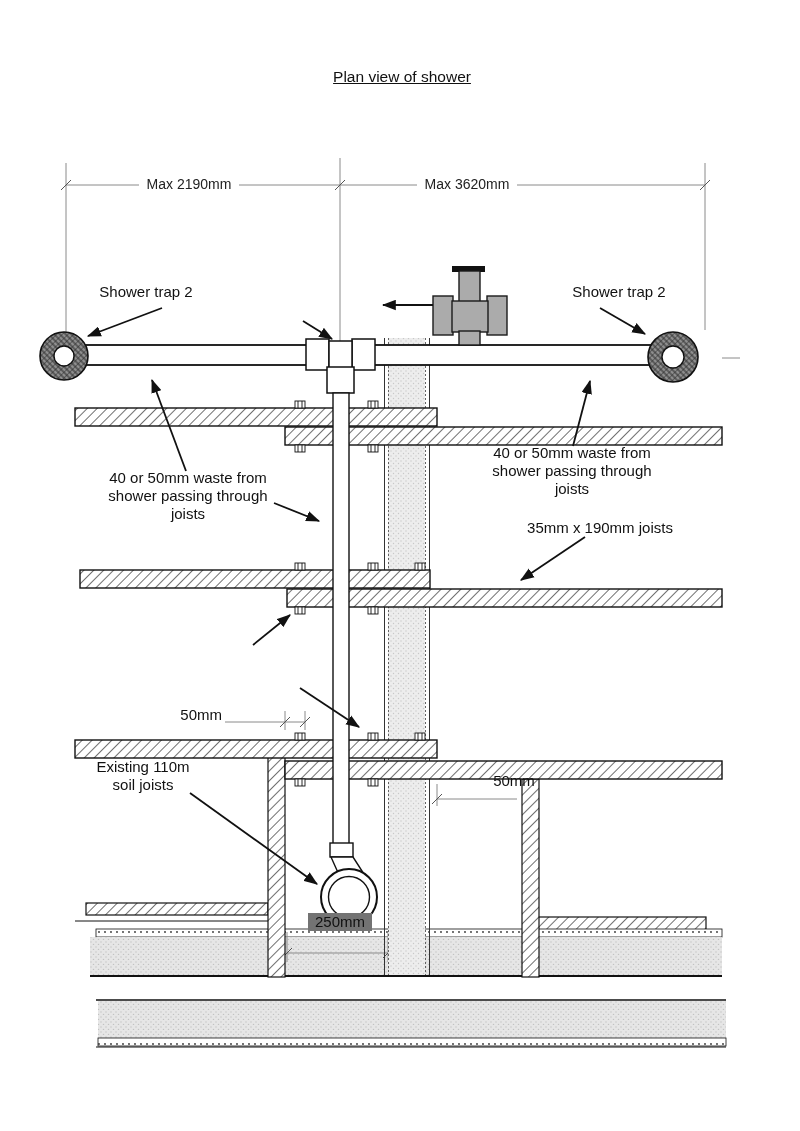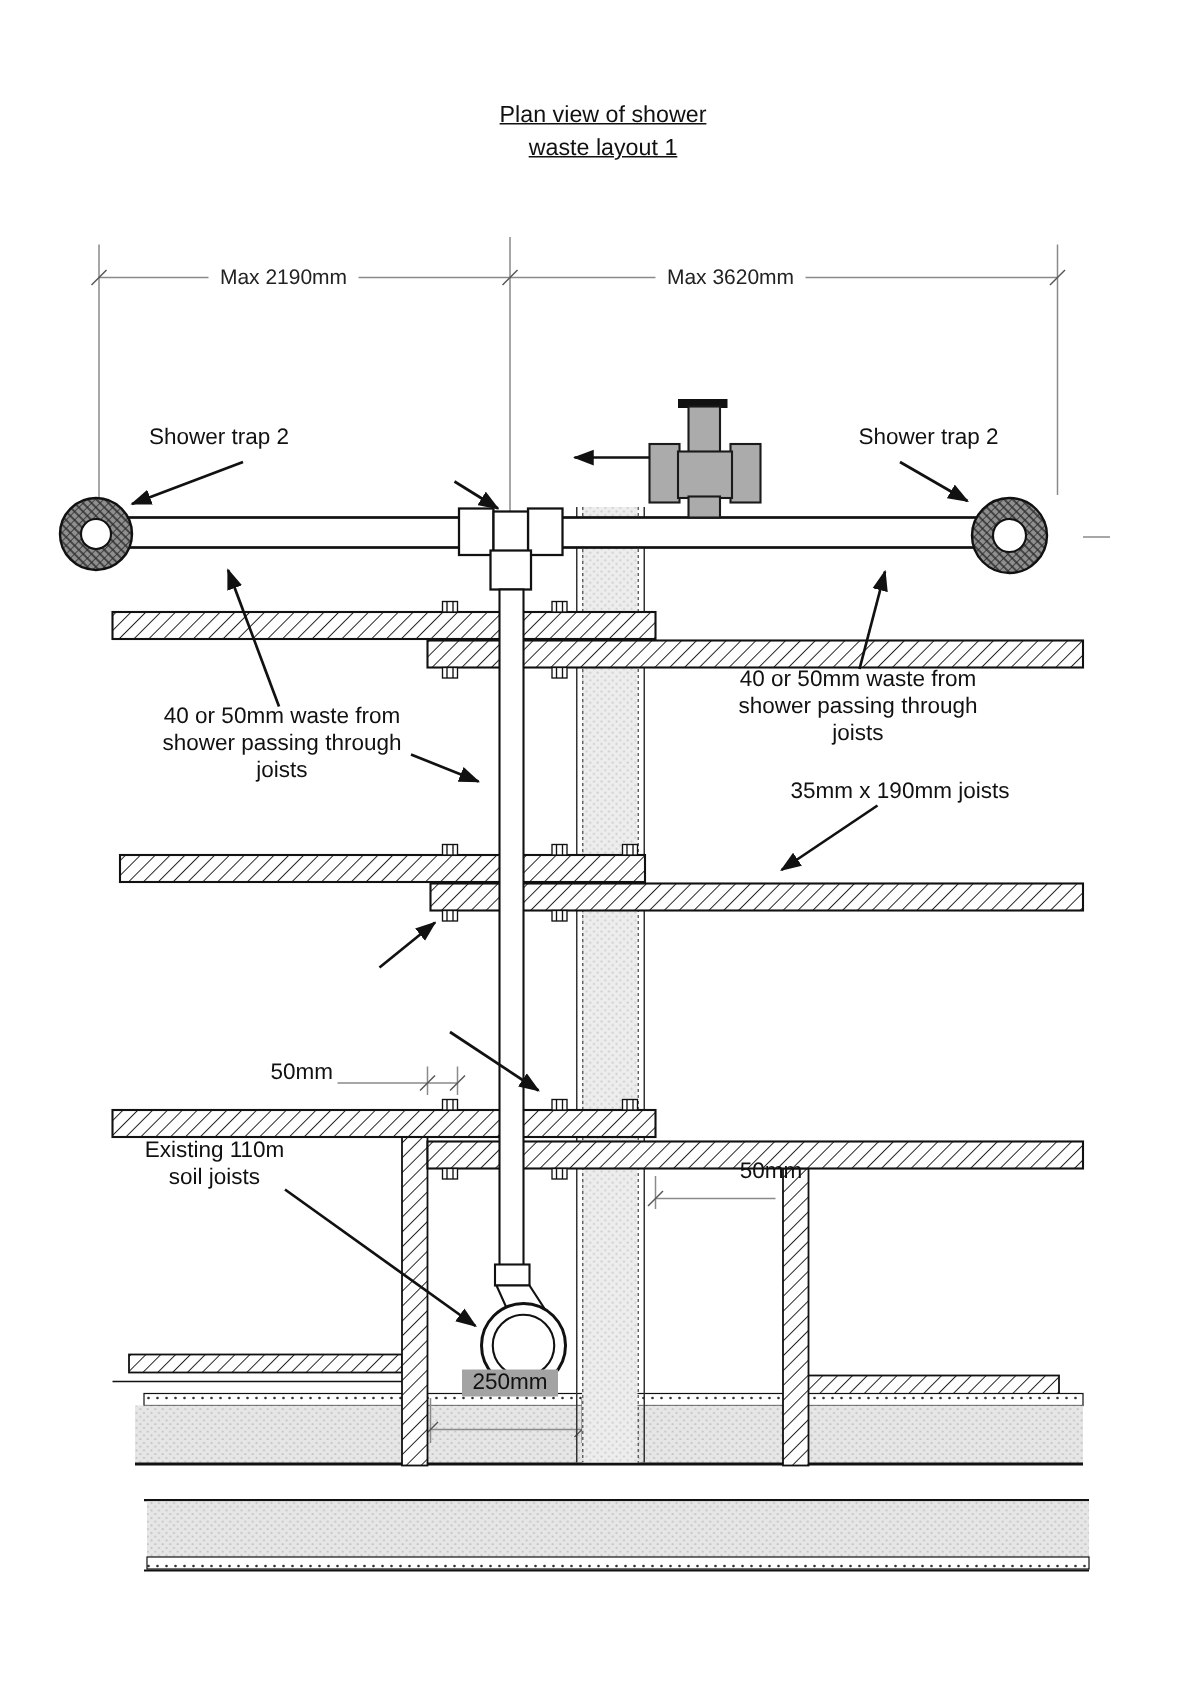--- a/index.html
+++ b/index.html
@@ -6,32 +6,32 @@
   #canvas{position:relative;width:740px;height:1131px;background:#fff;overflow:hidden;
           font-family:"Liberation Sans",sans-serif;}
   svg{position:absolute;left:0;top:0;}
   .lbl{position:absolute;font-family:"Liberation Sans",sans-serif;font-size:15px;color:#111;
        line-height:18px;text-align:center;white-space:nowrap;}
   .lbl span{display:block;}
   #title{left:280px;top:66px;width:244px;font-size:15.5px;line-height:22px;}
   #title span{text-decoration:underline;}
   .dimlbl{font-size:14px;background:#fff;padding:0 2px;color:#222;}
   #lbl-max2190{left:139px;top:175px;width:96px;}
-  #lbl-max3620{left:437px;top:175px;width:96px;}
+  #lbl-max3620{left:417px;top:175px;width:96px;}
   #lbl-trap1{left:78px;top:283px;width:136px;}
   #lbl-trap2{left:551px;top:283px;width:136px;}
   #lbl-union{left:235px;top:277px;width:164px;line-height:19px;}
   #lbl-waste-left{left:94px;top:469px;width:188px;}
   #lbl-waste-right{left:478px;top:444px;width:188px;}
   #lbl-joists{left:510px;top:519px;width:180px;}
   #lbl-bolts{left:160px;top:646px;width:166px;}
   #lbl-soil{left:85px;top:758px;width:116px;text-align:center;}
   #lbl-50-left{left:154px;top:706px;width:68px;text-align:right;}
   #lbl-50-right{left:490px;top:772px;width:48px;}
-  #lbl-250{left:308px;top:913px;width:64px;background:#a3a3a3;}
+  #lbl-250{left:308px;top:913px;width:64px;background:#737373;}
   #lbl-max1550{left:694px;top:651px;width:120px;transform:rotate(-90deg);transform-origin:center;}
 </style>
 </head>
 <body>
 
 <div id="canvas">
 
 <svg width="800" height="1131" viewBox="0 0 800 1131">
   <defs>
     <marker id="arr" viewBox="0 0 12 9" markerWidth="14" markerHeight="11" refX="11" refY="4.5" orient="auto" markerUnits="userSpaceOnUse">
@@ -228,21 +228,20 @@
     <line x1="573" y1="446" x2="590" y2="381" marker-end="url(#arr)"></line>
     <line x1="585" y1="537" x2="521" y2="580" marker-end="url(#arr)"></line>
     <line x1="253" y1="645" x2="290" y2="615" marker-end="url(#arr)"></line>
     <line x1="300" y1="688" x2="359" y2="727" marker-end="url(#arr)"></line>
     <line x1="190" y1="793" x2="317" y2="884" marker-end="url(#arr)"></line>
   </g>
 </svg>
 
 <div class="lbl" id="title">
   <span>Plan view of shower</span>
-  <span>waste layout 1</span>
 </div>
 
 <div class="lbl dimlbl" id="lbl-max2190">Max 2190mm</div>
 <div class="lbl dimlbl" id="lbl-max3620">Max 3620mm</div>
 <div class="lbl dimlbl" id="lbl-max1550">Max 1550mm</div>
 <div class="lbl" id="lbl-50-left">50mm</div>
 <div class="lbl" id="lbl-50-right">50mm</div>
 <div class="lbl" id="lbl-250">250mm</div>
 
 <div class="lbl" id="lbl-trap1">Shower trap 2</div>

